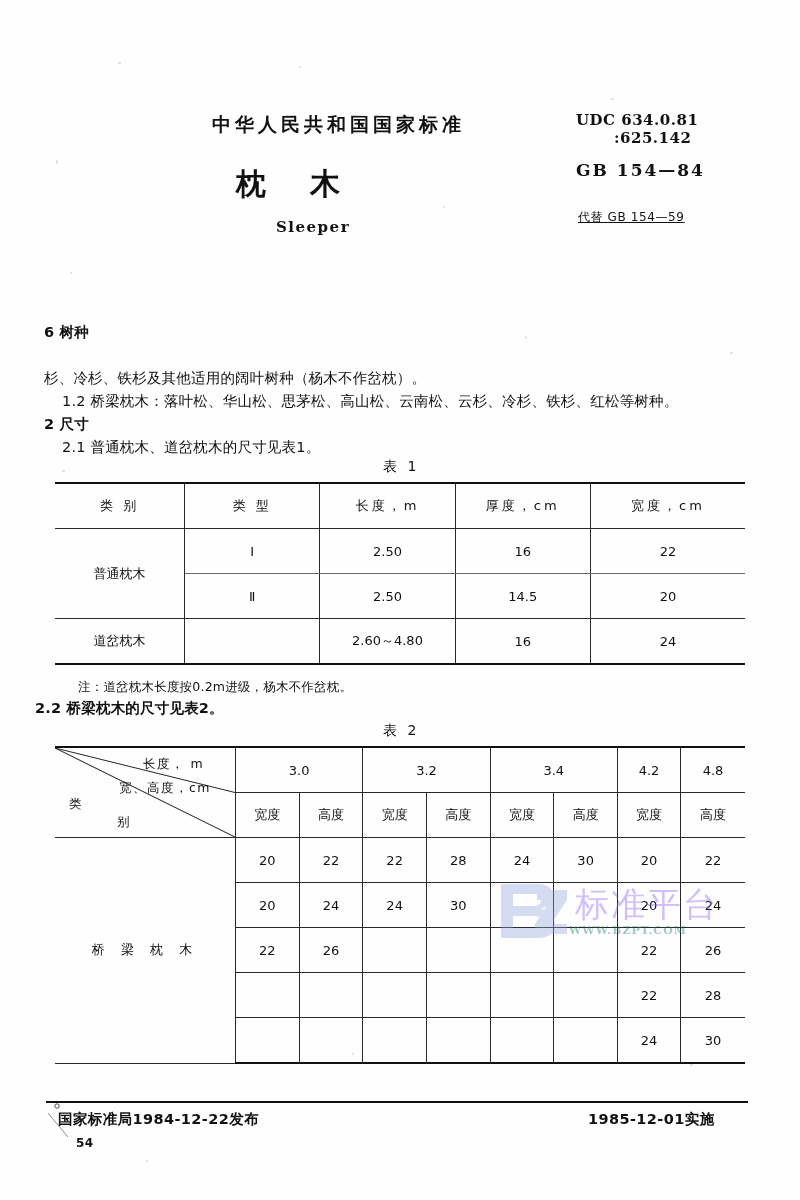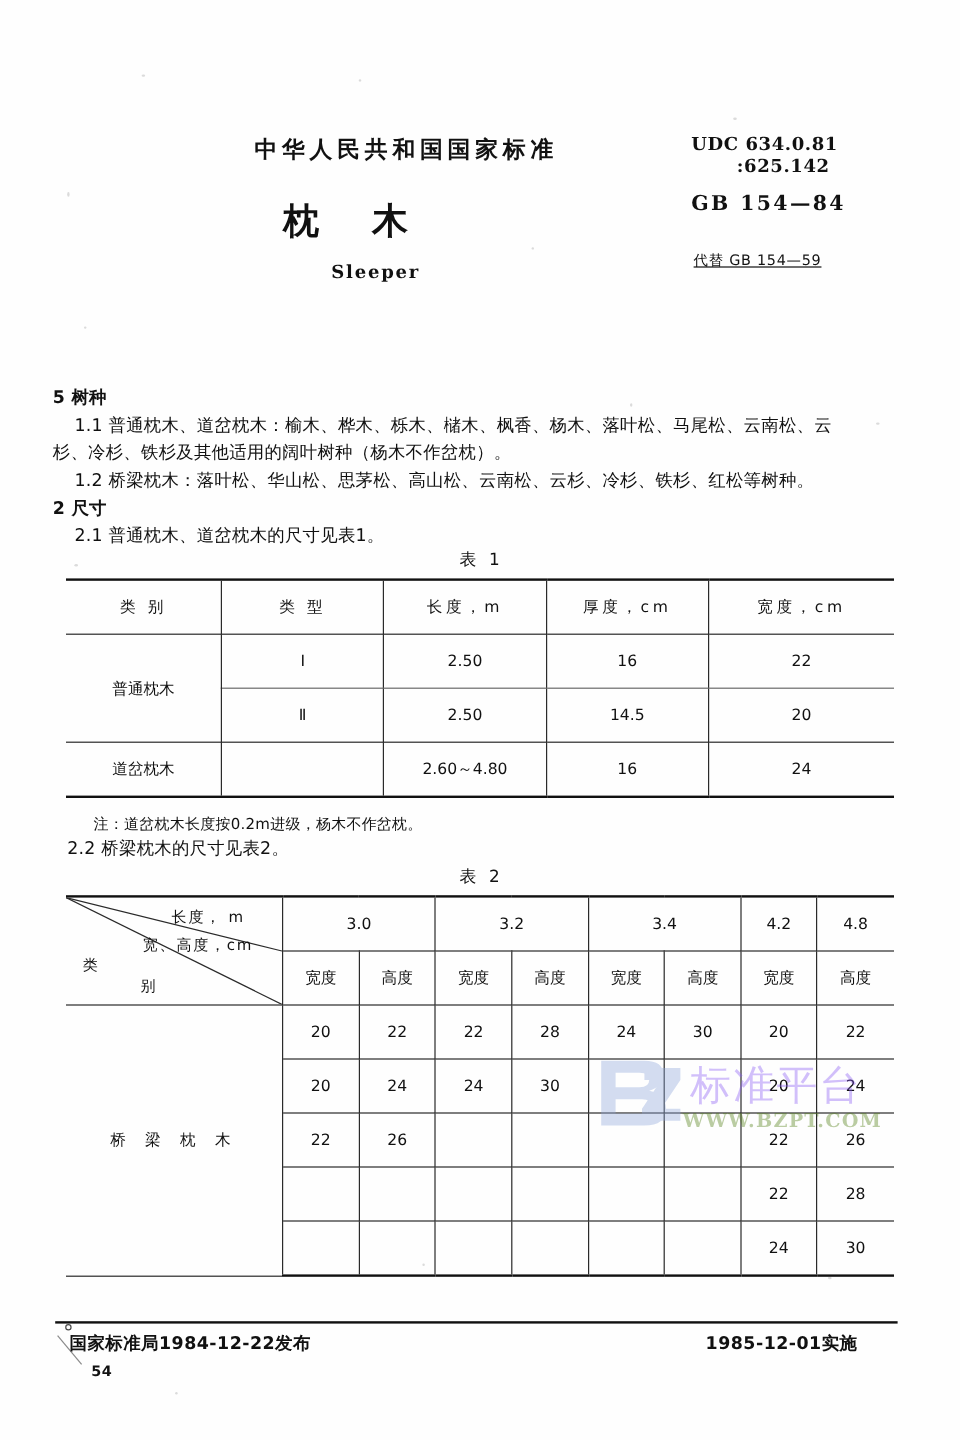--- a/index.html
+++ b/index.html
@@ -112,21 +112,21 @@
     line-height: 1.2;
   }
   .p-scope   { left: 74px;  top: 300px; }
   .p-s1      { left: 44px;  top: 324px; font-weight: 600; }
   .p-11a     { left: 62px;  top: 347px; }
   .p-11b     { left: 44px;  top: 370px; }
   .p-12      { left: 62px;  top: 393px; }
   .p-s2      { left: 44px;  top: 416px; font-weight: 600; }
   .p-21      { left: 62px;  top: 439px; }
   .p-note    { left: 78px;  top: 679px; font-size: 12.5px; }
-  .p-22      { left: 56px;  top: 700px; }
+  .p-22      { left: 35px;  top: 700px; font-weight: bold; }
 
   .tbl-cap {
     position: absolute;
     font-size: 14px;
     letter-spacing: 3px;
     white-space: nowrap;
   }
   .cap1 { left: 383px; top: 458px; }
   .cap2 { left: 383px; top: 722px; }
 
@@ -229,23 +229,23 @@
     font-size: 34px;
     font-weight: 400;
     color: #8b5cf6;
     letter-spacing: 2px;
     white-space: nowrap;
   }
   .wm-url {
     position: absolute;
     left: 72px;
     top: 44px;
-    font-size: 16px;
-    font-weight: 700;
-    color: #4d7c0f;
+    font-size: 11px;
+    font-weight: 700;
+    color: #0f766e;
     letter-spacing: 1px;
     white-space: nowrap;
     font-family: "DejaVu Serif", "Liberation Serif", serif;
   }
   .wm-logo {
     position: absolute;
     left: 0;
     top: 0;
     width: 74px;
     height: 62px;
@@ -317,23 +317,22 @@
   <div class="hdr-title">枕木</div>
 
   <div class="hdr-title-en">Sleeper</div>
 
   <div class="hdr-udc">UDC 634.0.81</div>
   <div class="hdr-udc2">:625.142</div>
   <div class="hdr-gb">GB 154—84</div>
   <div class="hdr-replace">代替 GB 154—59</div>
 
 
-  <div class="para p-s1">5  树种</div>
-
-  <div class="para p-11a">1.1  普通枕木、道岔枕木：榆木、桦木、栎木、槠木、枫香、杨木、落叶松、马尾松、云南松、云</div>
+  <div class="para p-s1">6  树种</div>
+
   <div class="para p-11b">杉、冷杉、铁杉及其他适用的阔叶树种（杨木不作岔枕）。</div>
 
   <div class="para p-12">1.2  桥梁枕木：落叶松、华山松、思茅松、高山松、云南松、云杉、冷杉、铁杉、红松等树种。</div>
 
   <div class="para p-s2">2  尺寸</div>
 
   <div class="para p-21">2.1  普通枕木、道岔枕木的尺寸见表1。</div>
 
   <div class="tbl-cap cap1">表 1</div>
 

